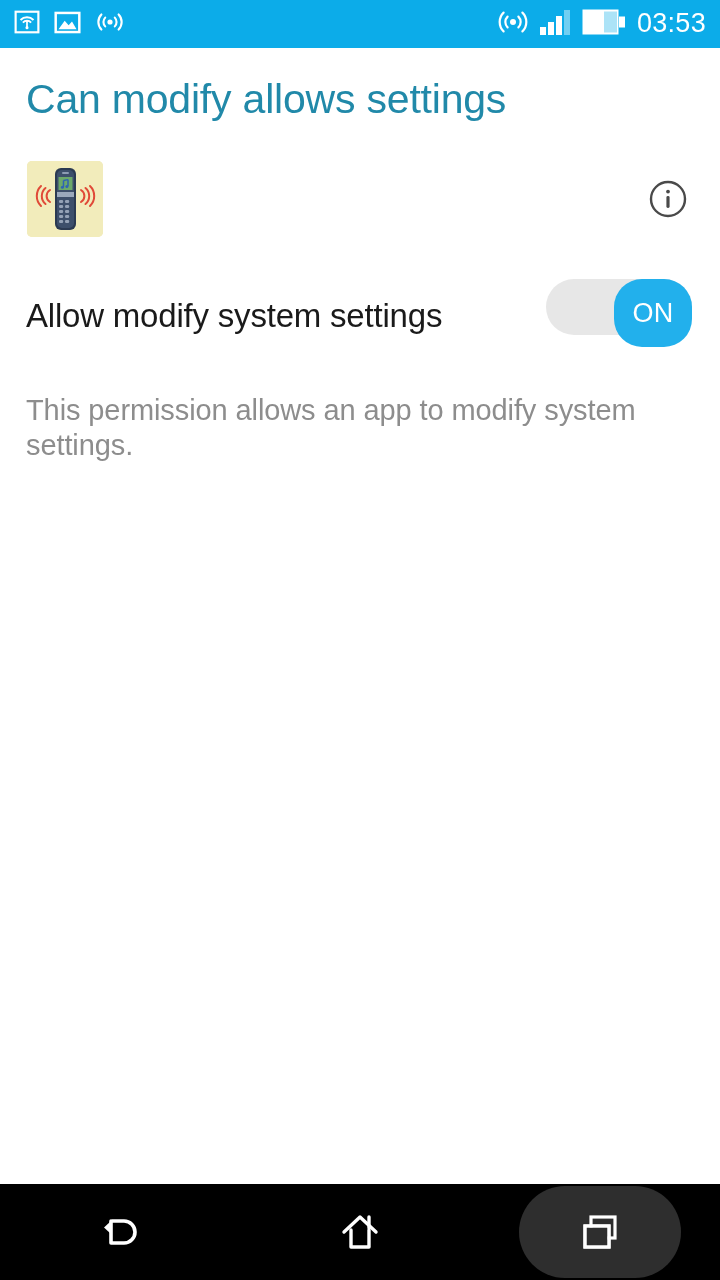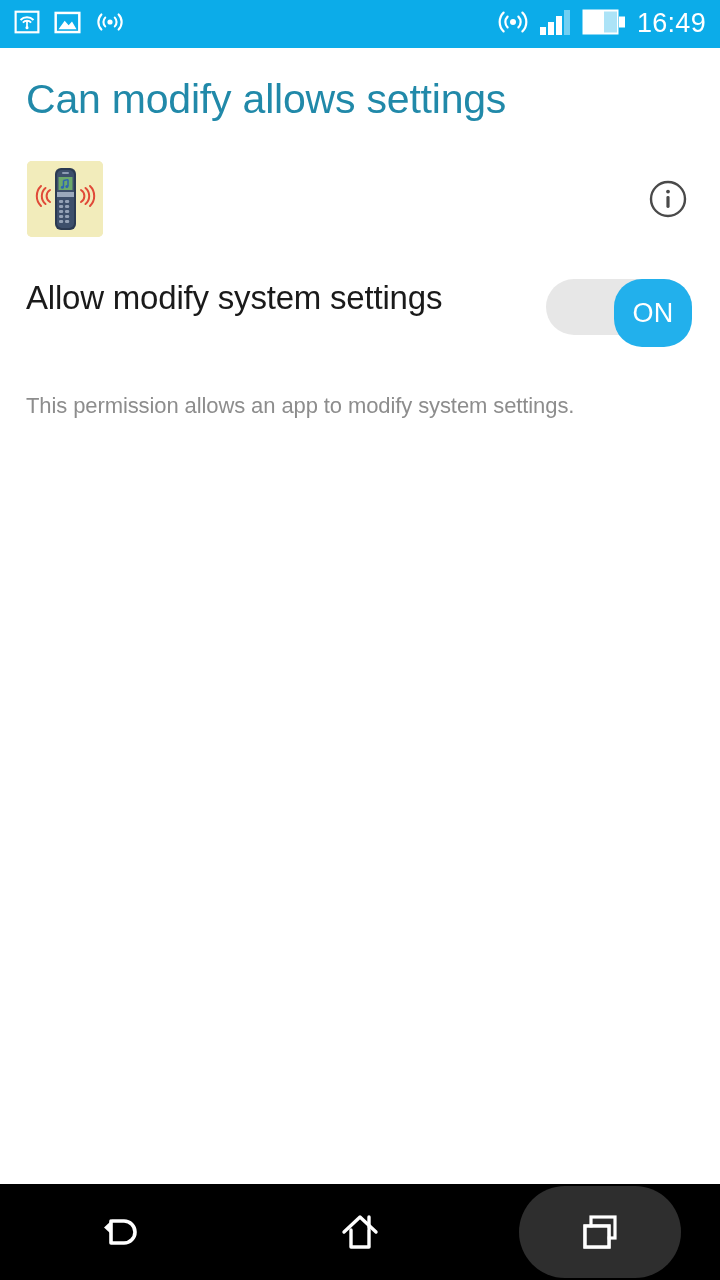--- a/index.html
+++ b/index.html
@@ -90,21 +90,21 @@
     height: 44px;
     display: flex;
     align-items: center;
     justify-content: center;
     flex: 0 0 auto;
   }
 
   
   .toggle-row {
     display: flex;
-    align-items: flex-start;
+    align-items: flex-end;
     padding: 42px 28px 0 26px;
     flex: 0 0 auto;
   }
   .toggle-label {
     font-size: 33px;
     color: #1a1a1a;
     letter-spacing: -0.2px;
   }
   .switch {
     margin-left: auto;
@@ -128,21 +128,21 @@
     justify-content: center;
     color: #ffffff;
     font-size: 27px;
     font-weight: 500;
     letter-spacing: 0.3px;
   }
 
   
   .description {
     padding: 58px 42px 0 26px;
-    font-size: 22px;
+    font-size: 29px;
     line-height: 1.22;
     color: #8d8d8d;
     letter-spacing: -0.1px;
     flex: 0 0 auto;
   }
 
   .spacer { flex: 1 1 auto; }
 
   
   .nav-bar {
@@ -228,21 +228,21 @@
       </span>
 
       <span class="status-icon">
         <svg width="44" height="26" viewBox="0 0 44 26">
           <rect x="0.5" y="0.5" width="36" height="25" fill="#ffffff"></rect>
           <rect x="22" y="2.5" width="13" height="21" fill="#0cace9" opacity="0.34"></rect>
           <rect x="37" y="7.5" width="6" height="11" fill="#ffffff"></rect>
         </svg>
       </span>
 
-      <span class="status-clock">16:49</span>
+      <span class="status-clock">03:53</span>
     </div>
   </div>
 
   <div class="page-title">Can modify allows settings</div>
 
   <div class="app-row">
 
     <div class="app-icon">
       <svg width="76" height="76" viewBox="0 0 76 76">
         <rect x="0" y="0" width="76" height="76" fill="#f2ecbb"></rect>

